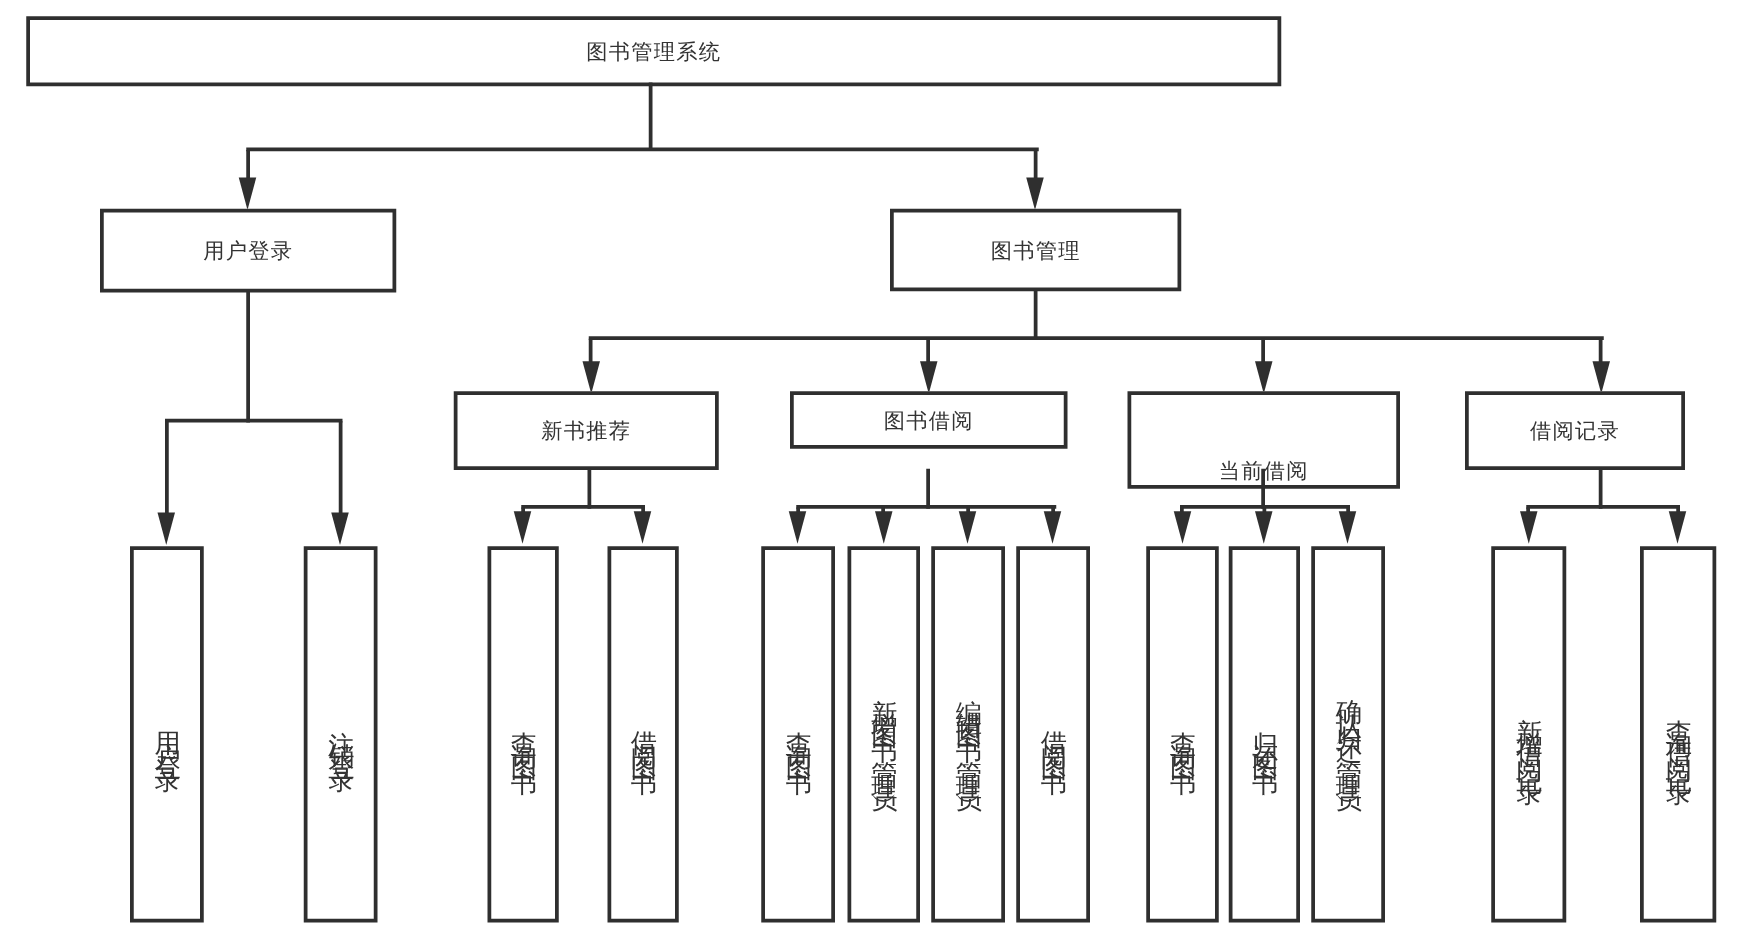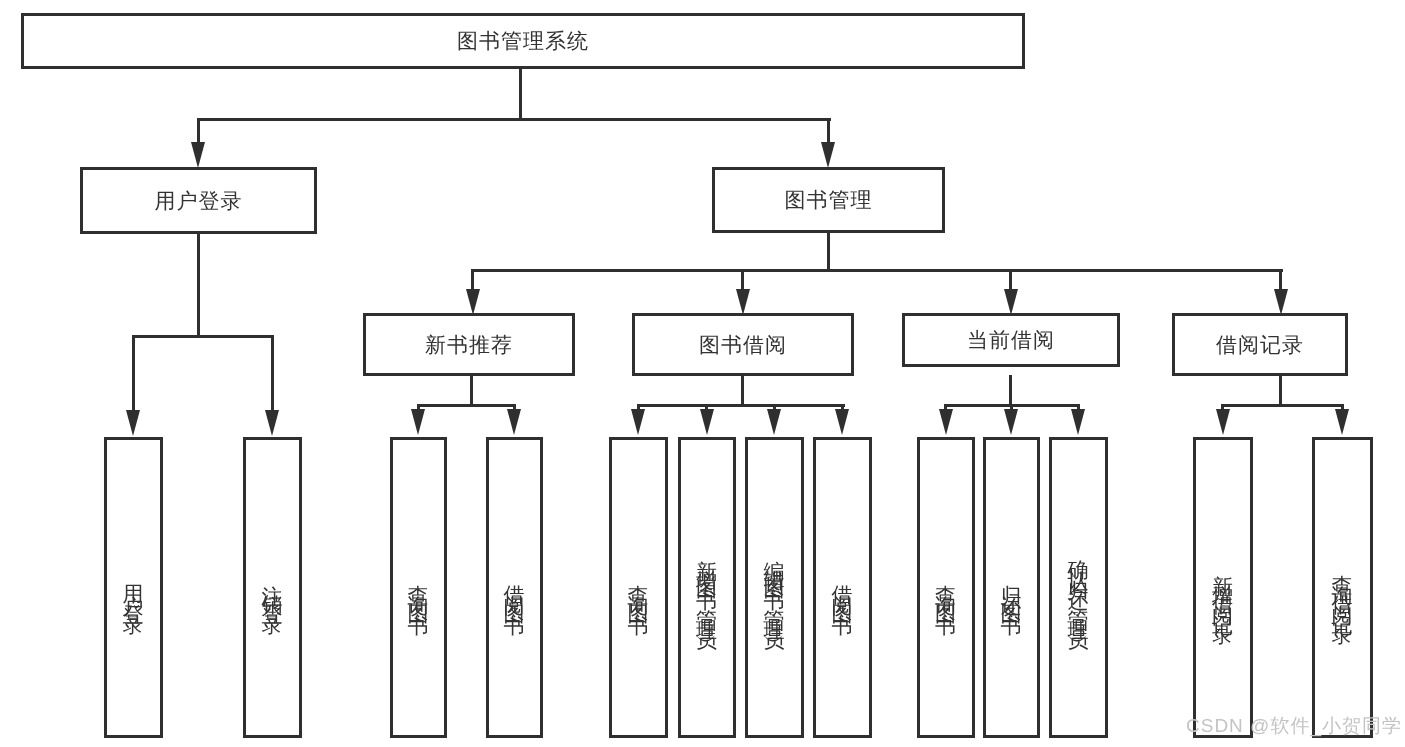--- a/index.html
+++ b/index.html
@@ -8,21 +8,21 @@
     background:var(--background,#ffffff);
     font-family:"Liberation Sans",sans-serif;
     overflow:hidden;
   }
   .box{
     position:absolute;box-sizing:border-box;
     border:3px solid var(--line,#2f2f2f);
     background:#ffffff;color:var(--text,#333333);
     display:flex;align-items:center;justify-content:center;
   }
-  .hbox{font-size:21px;letter-spacing:1px;}
+  .hbox{font-size:17px;letter-spacing:1px;}
   .vbox{font-size:21px;}
   .vbox .lbl{
     writing-mode:vertical-rl;text-orientation:mixed;
     letter-spacing:10px;line-height:1;white-space:nowrap;
   }
   .line{position:absolute;background:var(--line,#2f2f2f);}
   .arrow{
     position:absolute;width:0;height:0;
     border-left:7px solid transparent;border-right:7px solid transparent;
     border-top:26px solid var(--line,#2f2f2f);
@@ -70,24 +70,24 @@
   <div class="line" style="left:741px;top:271px;width:3px;height:19px;"></div>
   <div class="arrow" style="left:736px;top:289px;"></div>
   <div class="line" style="left:1009px;top:271px;width:3px;height:19px;"></div>
   <div class="arrow" style="left:1004px;top:289px;"></div>
   <div class="line" style="left:1279px;top:271px;width:3px;height:19px;"></div>
   <div class="arrow" style="left:1274px;top:289px;"></div>
 
   <div class="box hbox" style="left:363px;top:313px;width:212px;height:63px;">
     <span class="lbl">新书推荐</span>
   </div>
-  <div class="box hbox" style="left:632px;top:313px;width:222px;height:63px;">
+  <div class="box hbox" style="left:632px;top:313px;width:222px;height:46px;">
     <span class="lbl">图书借阅</span>
   </div>
-  <div class="box hbox" style="left:902px;top:313px;width:218px;height:54px;">
+  <div class="box hbox" style="left:902px;top:313px;width:218px;height:78px;align-items:flex-end;">
     <span class="lbl">当前借阅</span>
   </div>
   <div class="box hbox" style="left:1172px;top:313px;width:176px;height:63px;">
     <span class="lbl">借阅记录</span>
   </div>
 
   <div class="line" style="left:470px;top:375px;width:3px;height:32px;"></div>
   <div class="line" style="left:417px;top:404px;width:99px;height:3px;"></div>
   <div class="line" style="left:417px;top:406px;width:3px;height:7px;"></div>
   <div class="arrow" style="left:411px;top:409px;"></div>
@@ -158,15 +158,14 @@
     <span class="lbl">确认归还（管理员）</span>
   </div>
 
   <div class="box vbox" style="left:1193px;top:437px;width:60px;height:301px;">
     <span class="lbl">新增借阅记录</span>
   </div>
   <div class="box vbox" style="left:1312px;top:437px;width:61px;height:301px;">
     <span class="lbl">查询借阅记录</span>
   </div>
 
-  <div class="watermark">CSDN @软件_小贺同学</div>
 
 </div>
 
 </body></html>

